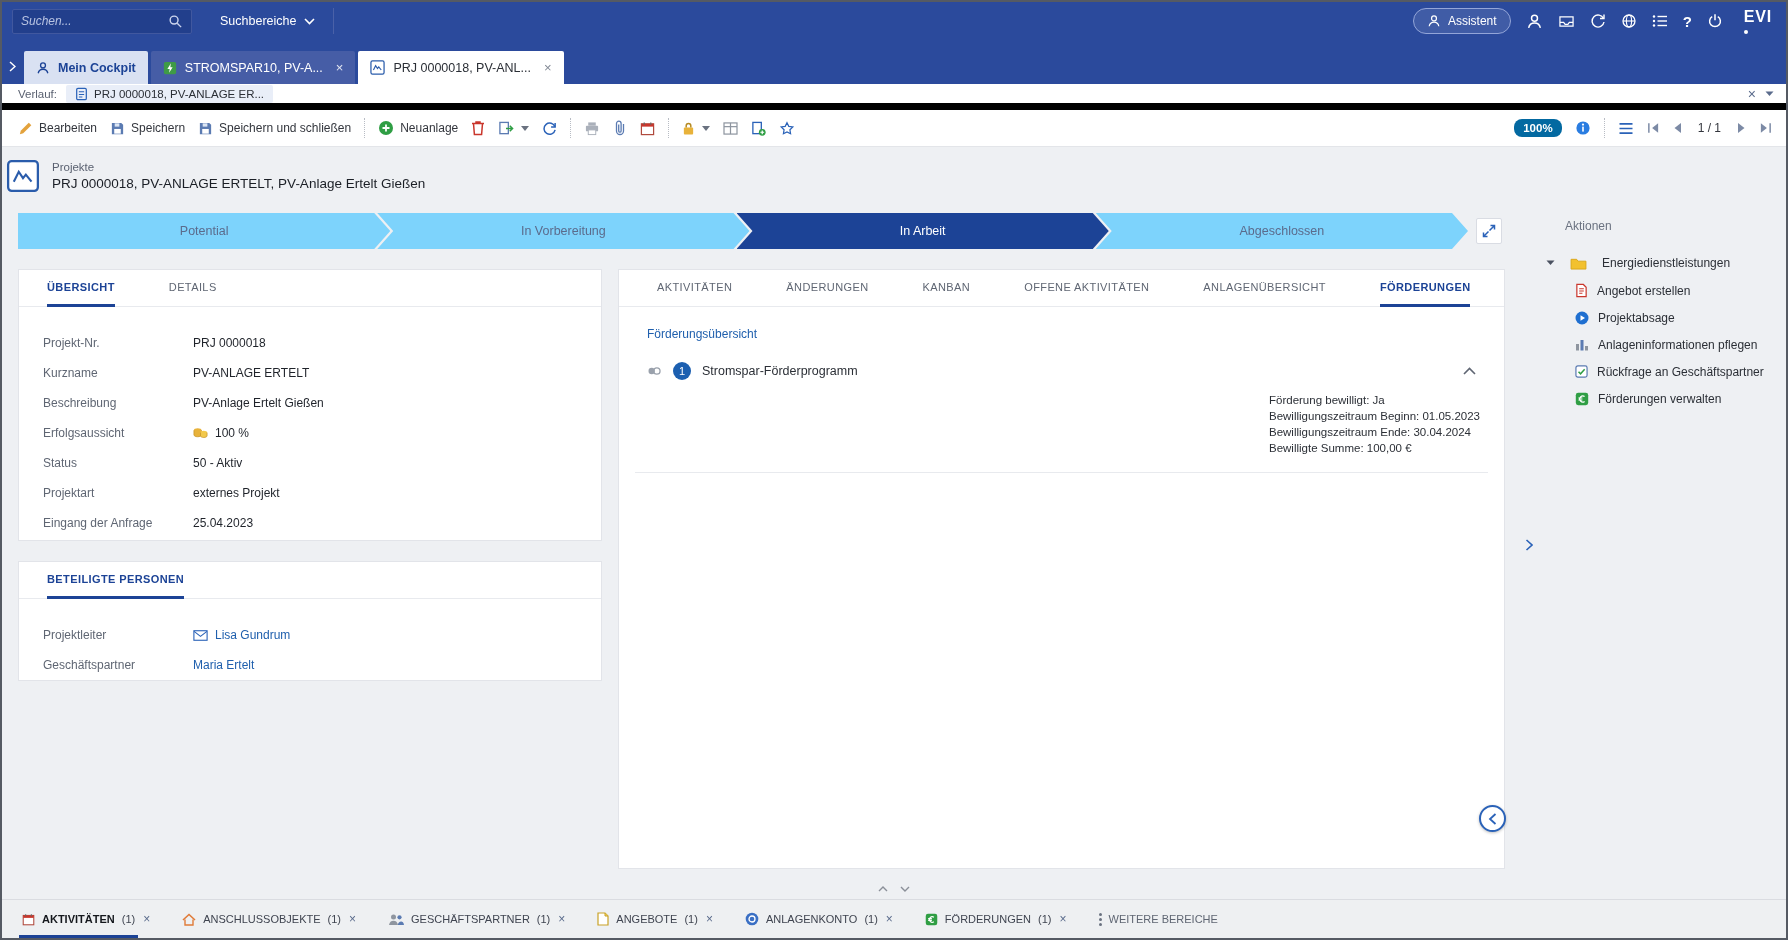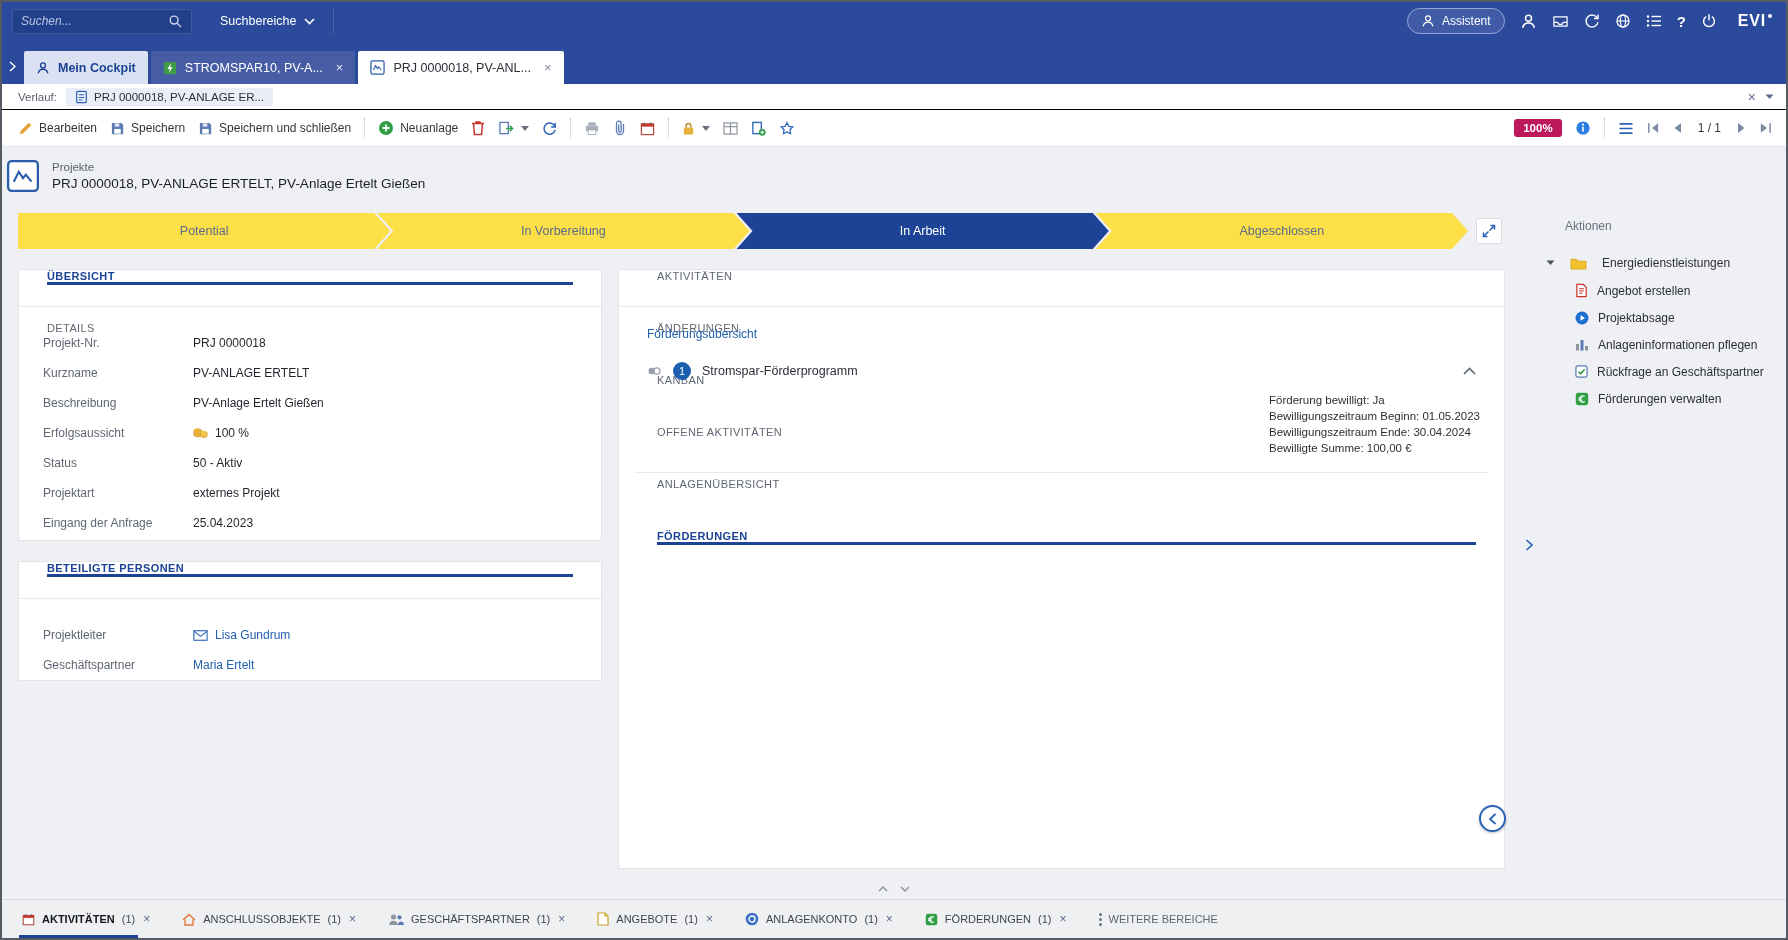--- a/index.html
+++ b/index.html
@@ -10,74 +10,74 @@
 
   
   .topbar { height:38px; background:#2b4a9c; display:flex; align-items:center; padding:0 14px 0 10px; color:#fff; }
   .search-box { display:flex; align-items:center; width:180px; height:25px; background:#223f8c; border:1px solid #41589f; border-radius:2px; padding:0 8px; }
   .search-box input { flex:1; min-width:0; background:transparent; border:0; outline:none; color:#fff; font-size:12px; font-style:italic; }
   .search-box input::placeholder { color:#b9c4e2; }
   .search-areas { display:flex; align-items:center; gap:8px; font-size:12.5px; padding:0 18px; height:26px; border-right:1px solid #4a61a8; margin-left:10px; }
   .topbar-right { margin-left:auto; display:flex; align-items:center; gap:15px; }
   .assistant-pill { display:flex; align-items:center; gap:7px; height:26px; padding:0 13px; border:1px solid #93a5d8; border-radius:13px; background:rgba(255,255,255,.10); color:#fff; font-size:12px; }
   .help-glyph { font-size:15px; font-weight:bold; color:#fff; }
-  .brand { font-size:16px; font-weight:700; letter-spacing:.8px; display:flex; align-items:flex-start; gap:2px; margin-left:6px; }
+  .brand { font-size:16px; font-weight:700; letter-spacing:.8px; display:flex; align-items:flex-start; gap:2px; margin-left:6px;flex-direction:column; }
   .brand-dot { width:4px; height:4px; border-radius:50%; background:#fff; margin-top:2px; }
 
   
   .tabstrip { height:44px; background:#2b4a9c; display:flex; align-items:flex-end; padding-left:3px; }
   .tab-scroll { color:#fff; margin:0 8px 12px 4px; }
   .wtab { height:33px; display:flex; align-items:center; gap:8px; padding:0 12px; margin-right:3px; font-size:12.5px; border-radius:2px 2px 0 0; }
   .wtab .x { font-size:13px; margin-left:5px; opacity:.85; }
   .wtab-cockpit { background:#d9e1f2; color:#1c4396; font-weight:700; }
   .wtab-blue { background:#465da6; color:#fff; }
   .wtab-active { background:#ffffff; color:#2b2f36; }
   .wtab-active .x { color:#6a7280; }
 
   
-  .history { height:26px; background:#fff; border-bottom:1px solid #000000; display:flex; align-items:center; gap:9px; padding:0 12px 0 16px; font-size:11.5px; color:#5a6170; }
+  .history { height:26px; background:#fff; border-bottom:7px solid #000000; display:flex; align-items:center; gap:9px; padding:0 12px 0 16px; font-size:11.5px; color:#5a6170; }
   .hchip { display:flex; align-items:center; gap:6px; background:#e9eef8; border-radius:2px; padding:2px 9px; color:#2b2f36; }
   .hist-x { margin-left:auto; color:#5a6b8c; font-size:14px; line-height:1; }
 
   
   .toolbar { height:37px; background:#fff; border-bottom:1px solid #e3e5e9; display:flex; align-items:center; padding:0 14px 0 16px; gap:13px; font-size:12px; color:#33363d; }
   .tbtn { display:flex; align-items:center; gap:6px; }
   .tsep { width:0; height:20px; border-left:1px dotted #b8bcc4; }
   .caret { width:0; height:0; border-left:4px solid transparent; border-right:4px solid transparent; border-top:5px solid #6a7280; margin-left:1px; }
-  .zoom-pill { margin-left:auto; background:#be185d; color:#fff; font-size:11.5px; font-weight:700; padding:3px 9px; border-radius:3px; }
+  .zoom-pill { margin-left:auto; background:#0369a1; color:#fff; font-size:11.5px; font-weight:700; padding:3px 9px; border-radius:8px; }
   .pager { font-size:12px; color:#33363d; padding:0 3px; }
 
   
   .record-header { height:54px; display:flex; align-items:center; gap:12px; padding:4px 4px 0; }
   .record-type { font-size:11.5px; color:#5a6170; }
   .record-title { font-size:13.5px; color:#1b1f26; margin-top:3px; }
 
   
   .body-row { display:flex; height:698px; }
   .main-col { width:1516px; flex:none; padding-top:10px; position:relative; }
   .sidebar { flex:1; position:relative; padding-top:16px; }
 
   
   .phase-row { display:flex; align-items:center; height:40px; padding:0 16px; }
   .phases { flex:1; display:flex; height:36px; }
-  .phase { flex:1; display:flex; align-items:center; justify-content:center; font-size:12.5px; color:#5b6b8c; background:#fde047;
+  .phase { flex:1; display:flex; align-items:center; justify-content:center; font-size:12.5px; color:#5b6b8c; background:#7dd3fc;
            clip-path:polygon(0 0, calc(100% - 16px) 0, 100% 50%, calc(100% - 16px) 100%, 0 100%, 16px 50%);
            margin-left:-13px; filter:drop-shadow(0 0 1px #bfc4cd); }
   .phase:first-child { clip-path:polygon(0 0, calc(100% - 16px) 0, 100% 50%, calc(100% - 16px) 100%, 0 100%); margin-left:0; }
   .phase.active { background:#1c4396; color:#fff; }
   .phase-expand { width:26px; height:26px; background:#fff; border:1px solid #d9dce3; display:flex; align-items:center; justify-content:center; margin-left:8px; border-radius:2px; }
 
   
   .content-row { display:flex; gap:16px; padding:18px 16px 0; }
   .left-col { width:584px; flex:none; display:flex; flex-direction:column; gap:20px; }
   .card { background:#fff; border:1px solid #e2e4e9; }
   .ov-card { height:272px; }
   .pp-card { height:120px; }
   .main-card { flex:1; height:600px; position:relative; }
-  .ctabs { display:flex; gap:38px; padding:0 28px; height:37px; border-bottom:1px solid #e8eaee;flex-direction:column; }
+  .ctabs { display:flex; gap:54px; padding:0 28px; height:37px; border-bottom:1px solid #e8eaee; }
   .ctab { display:flex; align-items:center; font-size:11px; letter-spacing:.4px; color:#5f6673; border-bottom:3px solid transparent; margin-bottom:-1px; }
   .ctab.active { color:#1c4396; font-weight:700; border-color:#1c4396; }
   .fields { padding:13px 24px 0; }
   .frow { display:flex; align-items:flex-end; height:30px; font-size:12px; }
   .flabel { width:150px; color:#5f6673; flex:none; }
   .fvalue { color:#1f232a; display:flex; align-items:center; gap:7px; }
   .link { color:#1f5fad; }
 
   
   .funding-link { display:inline-block; margin:20px 0 0 28px; font-size:12px; color:#1f5fad; }

